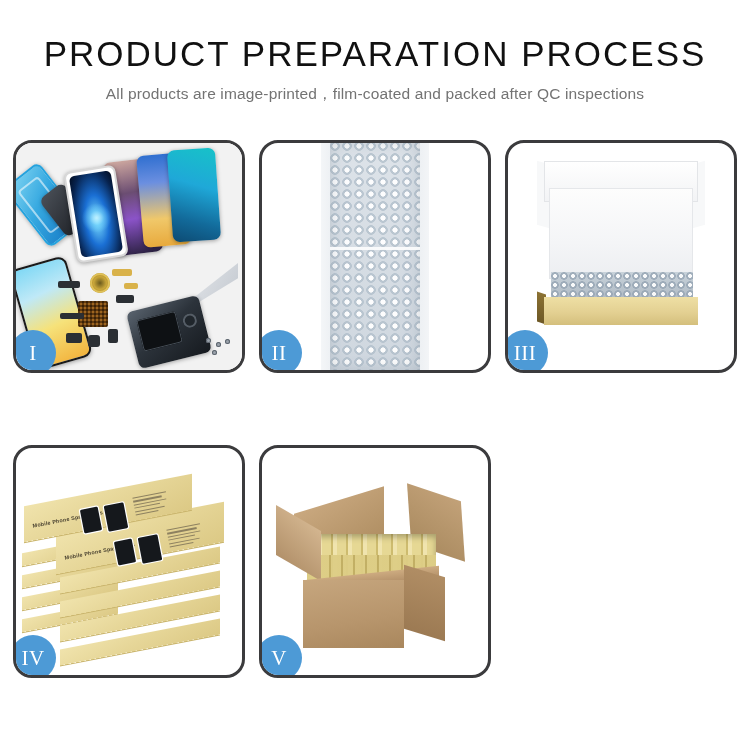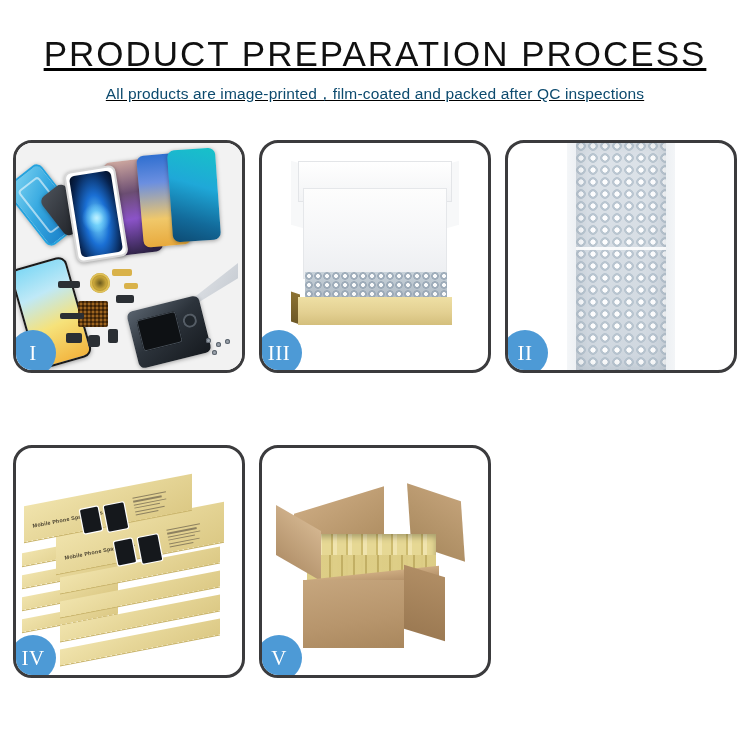--- a/index.html
+++ b/index.html
@@ -5,35 +5,35 @@
   * { box-sizing: border-box; margin: 0; padding: 0; }
   html, body {
     width: 750px; height: 750px;
     background: #ffffff;
     font-family: "Liberation Sans", sans-serif;
     overflow: hidden;
   }
   .page { position: relative; width: 750px; height: 750px; background: #fff; }
 
   
-  .header { padding-top: 34px; text-align: center; text-decoration: underline; }
+  .header { padding-top: 34px; text-align: center; }
   .title {
     font-size: 35px;
     font-weight: 400;
     letter-spacing: 2.0px;
     color: #111111;
     white-space: nowrap;
     font-family: "Liberation Sans", sans-serif;
   }
   .subtitle {
     margin-top: 10px;
     font-size: 15.5px;
     font-weight: 400;
     letter-spacing: 0.15px;
-    color: #0c4a6e;
+    color: #737373;
     white-space: nowrap;
   }
 
   
   .grid {
     position: absolute;
     left: 13px; top: 140px;
     width: 724px; height: 560px;
     display: grid;
     grid-template-columns: repeat(3, 232px);
@@ -369,38 +369,38 @@
             <i style="left:10px; top:4px;"></i>
           <i style="left:19px; top:1px;"></i>
             <i style="left:6px; top:12px;"></i>
         </div>
       </div>
       <div class="badge">I</div>
     </div>
 
     <div class="panel">
       <div class="stage">
+        <div class="p2-film"></div>
+        <div class="p2-bub"></div>
+        <div class="p2-seam"></div>
+      </div>
+      <div class="badge">II</div>
+    </div>
+
+    <div class="panel">
+      <div class="stage">
         <div class="p3-flapL"></div>
         <div class="p3-flapR"></div>
         <div class="p3-lid-back"></div>
         <div class="p3-lid"></div>
         <div class="p3-contents"></div>
         <div class="p3-sideL"></div>
         <div class="p3-front"></div>
       </div>
       <div class="badge">III</div>
-    </div>
-
-    <div class="panel">
-      <div class="stage">
-        <div class="p2-film"></div>
-        <div class="p2-bub"></div>
-        <div class="p2-seam"></div>
-      </div>
-      <div class="badge">II</div>
     </div>
 
     <div class="panel">
       <div class="stage p4">
 
         <div class="bx" style="left:6px; top:96px; width:96px; height:13px;">
             <div class="top"></div>
           </div>
         <div class="bx" style="left:6px; top:118px; width:96px; height:13px;">
             <div class="top"></div>

